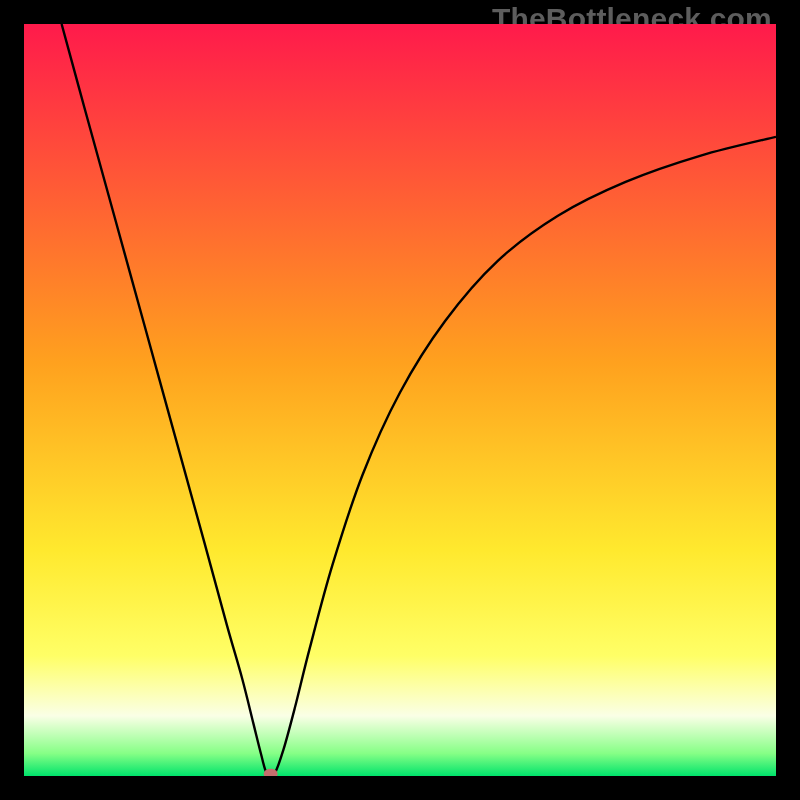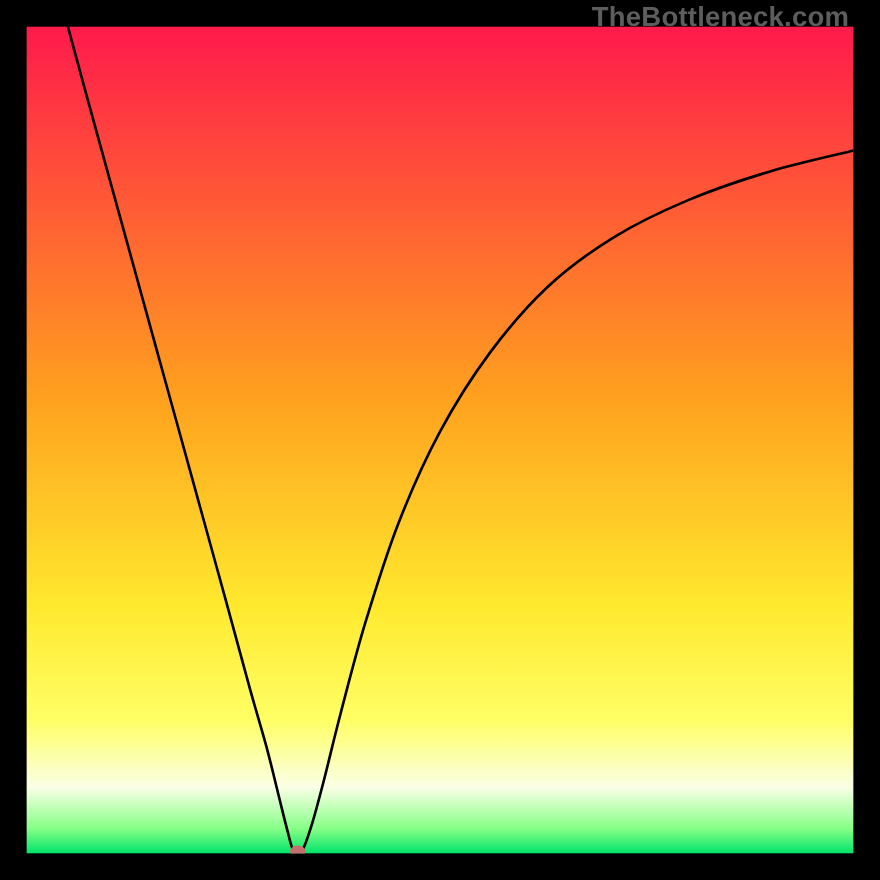--- a/index.html
+++ b/index.html
@@ -23,21 +23,21 @@
     left: 0;
     top: 0;
     width: 752px;
     height: 752px;
   }
   .watermark {
     position: absolute;
     top: 2px;
     right: 28px;
     font-family: Arial, Helvetica, sans-serif;
-    font-size: 25px;
+    font-size: 30px;
     font-weight: 600;
     color: #5d5d5d;
     letter-spacing: 0.2px;
   }
   svg {
     display: block;
   }
 </style>
 </head>
 <body>

